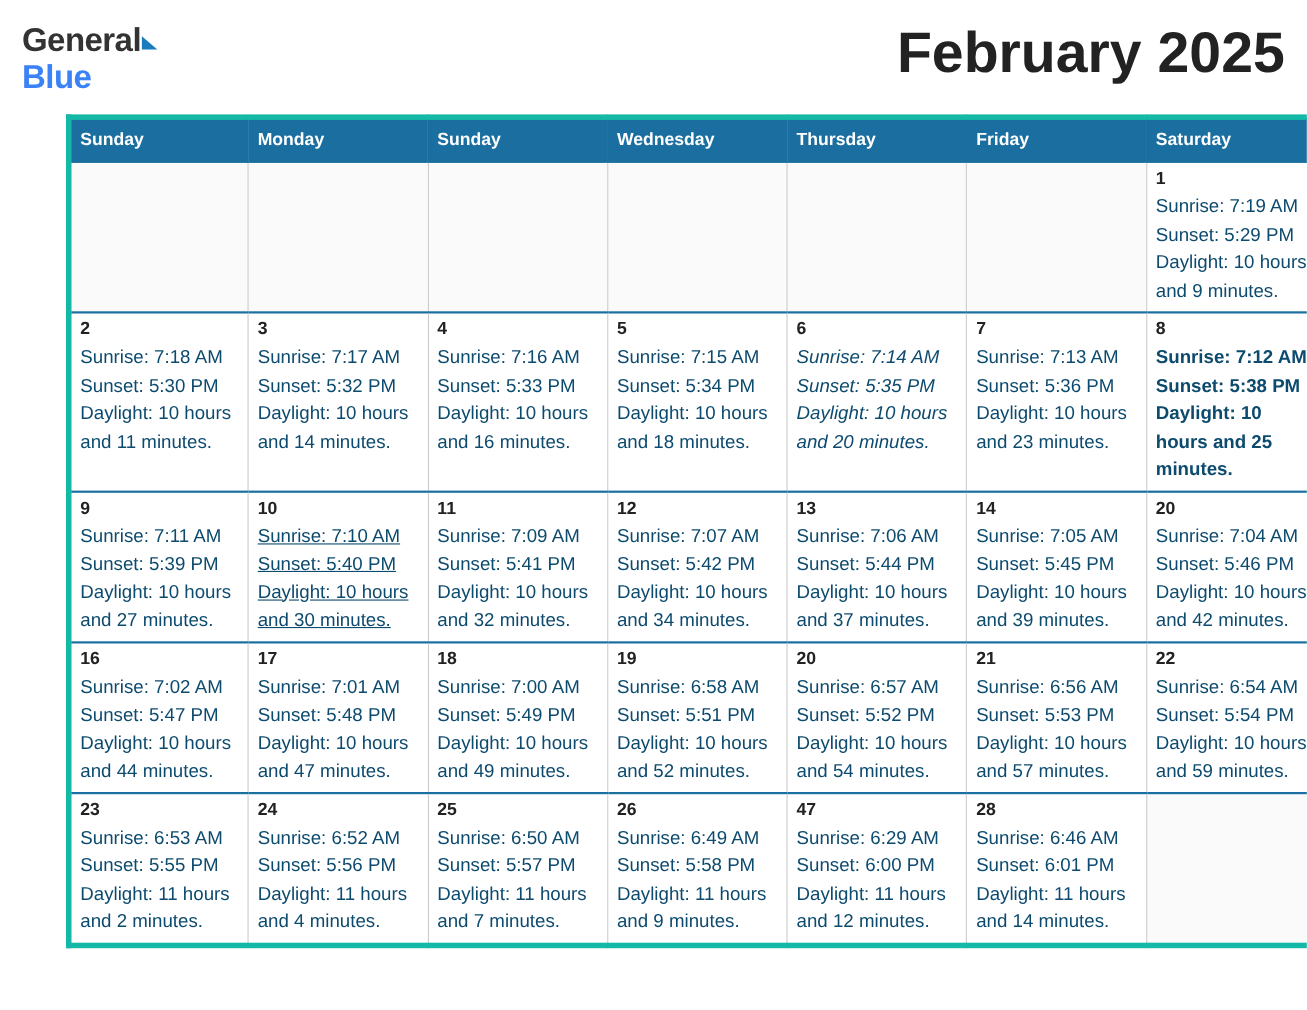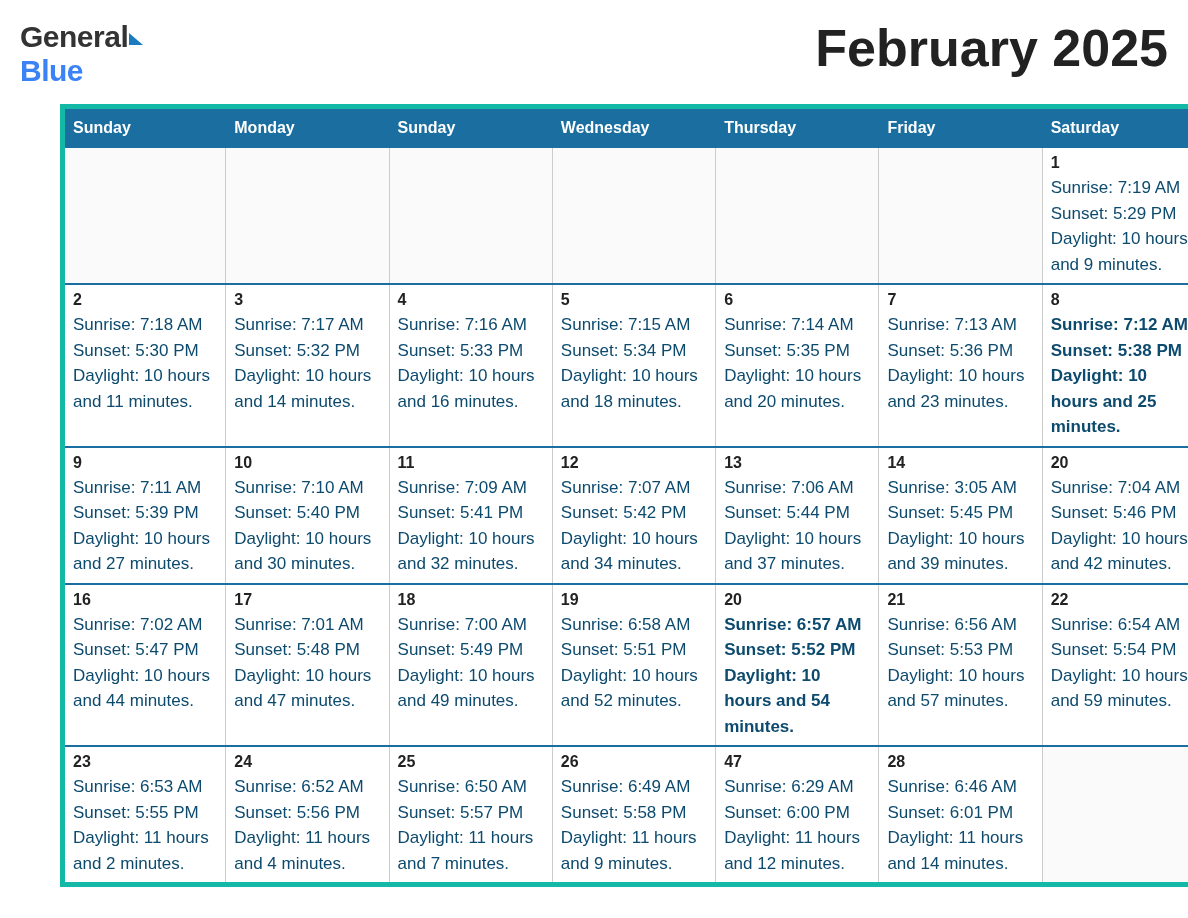--- a/index.html
+++ b/index.html
@@ -169,21 +169,21 @@
 Daylight: 10 hours and 16 minutes.</div>
         </td>
         <td>
           <span class="day-number">5</span>
           <div class="day-info" style="white-space: pre-line;">Sunrise: 7:15 AM
 Sunset: 5:34 PM
 Daylight: 10 hours and 18 minutes.</div>
         </td>
         <td>
           <span class="day-number">6</span>
-          <div class="day-info" style="white-space: pre-line;">Sunrise: 7:14 AM
+          <div class="day-info" style="white-space: pre-line; font-style: italic;">Sunrise: 7:14 AM
 Sunset: 5:35 PM
 Daylight: 10 hours and 20 minutes.</div>
         </td>
         <td>
           <span class="day-number">7</span>
           <div class="day-info" style="white-space: pre-line;">Sunrise: 7:13 AM
 Sunset: 5:36 PM
 Daylight: 10 hours and 23 minutes.</div>
         </td>
         <td>
@@ -195,21 +195,21 @@
       </tr>
       <tr class="row-divider">
         <td>
           <span class="day-number">9</span>
           <div class="day-info" style="white-space: pre-line;">Sunrise: 7:11 AM
 Sunset: 5:39 PM
 Daylight: 10 hours and 27 minutes.</div>
         </td>
         <td>
           <span class="day-number">10</span>
-          <div class="day-info" style="white-space: pre-line;">Sunrise: 7:10 AM
+          <div class="day-info" style="white-space: pre-line; text-decoration: underline;">Sunrise: 7:10 AM
 Sunset: 5:40 PM
 Daylight: 10 hours and 30 minutes.</div>
         </td>
         <td>
           <span class="day-number">11</span>
           <div class="day-info" style="white-space: pre-line;">Sunrise: 7:09 AM
 Sunset: 5:41 PM
 Daylight: 10 hours and 32 minutes.</div>
         </td>
         <td>
@@ -219,21 +219,21 @@
 Daylight: 10 hours and 34 minutes.</div>
         </td>
         <td>
           <span class="day-number">13</span>
           <div class="day-info" style="white-space: pre-line;">Sunrise: 7:06 AM
 Sunset: 5:44 PM
 Daylight: 10 hours and 37 minutes.</div>
         </td>
         <td>
           <span class="day-number">14</span>
-          <div class="day-info" style="white-space: pre-line;">Sunrise: 3:05 AM
+          <div class="day-info" style="white-space: pre-line;">Sunrise: 7:05 AM
 Sunset: 5:45 PM
 Daylight: 10 hours and 39 minutes.</div>
         </td>
         <td>
           <span class="day-number">20</span>
           <div class="day-info" style="white-space: pre-line;">Sunrise: 7:04 AM
 Sunset: 5:46 PM
 Daylight: 10 hours and 42 minutes.</div>
         </td>
       </tr>
@@ -257,21 +257,21 @@
 Daylight: 10 hours and 49 minutes.</div>
         </td>
         <td>
           <span class="day-number">19</span>
           <div class="day-info" style="white-space: pre-line;">Sunrise: 6:58 AM
 Sunset: 5:51 PM
 Daylight: 10 hours and 52 minutes.</div>
         </td>
         <td>
           <span class="day-number">20</span>
-          <div class="day-info" style="white-space: pre-line; font-weight: bold;">Sunrise: 6:57 AM
+          <div class="day-info" style="white-space: pre-line;">Sunrise: 6:57 AM
 Sunset: 5:52 PM
 Daylight: 10 hours and 54 minutes.</div>
         </td>
         <td>
           <span class="day-number">21</span>
           <div class="day-info" style="white-space: pre-line;">Sunrise: 6:56 AM
 Sunset: 5:53 PM
 Daylight: 10 hours and 57 minutes.</div>
         </td>
         <td>

